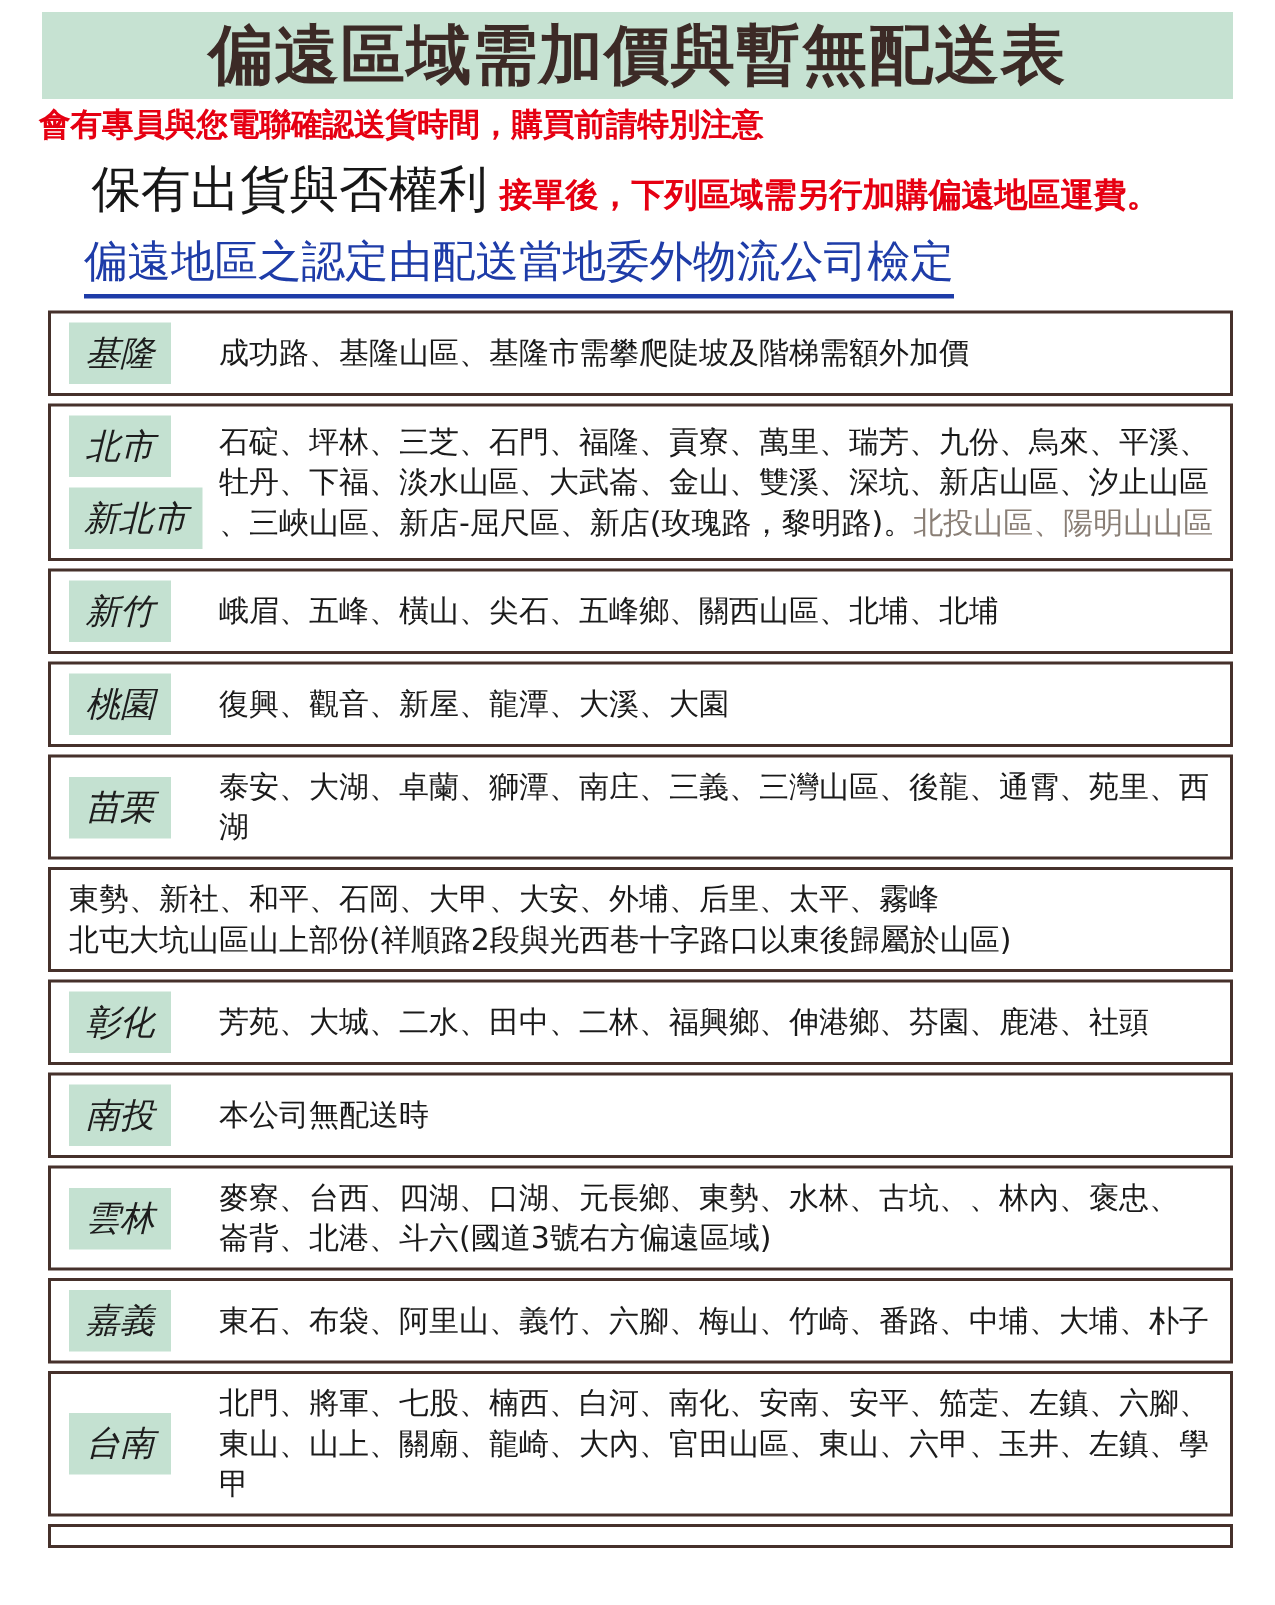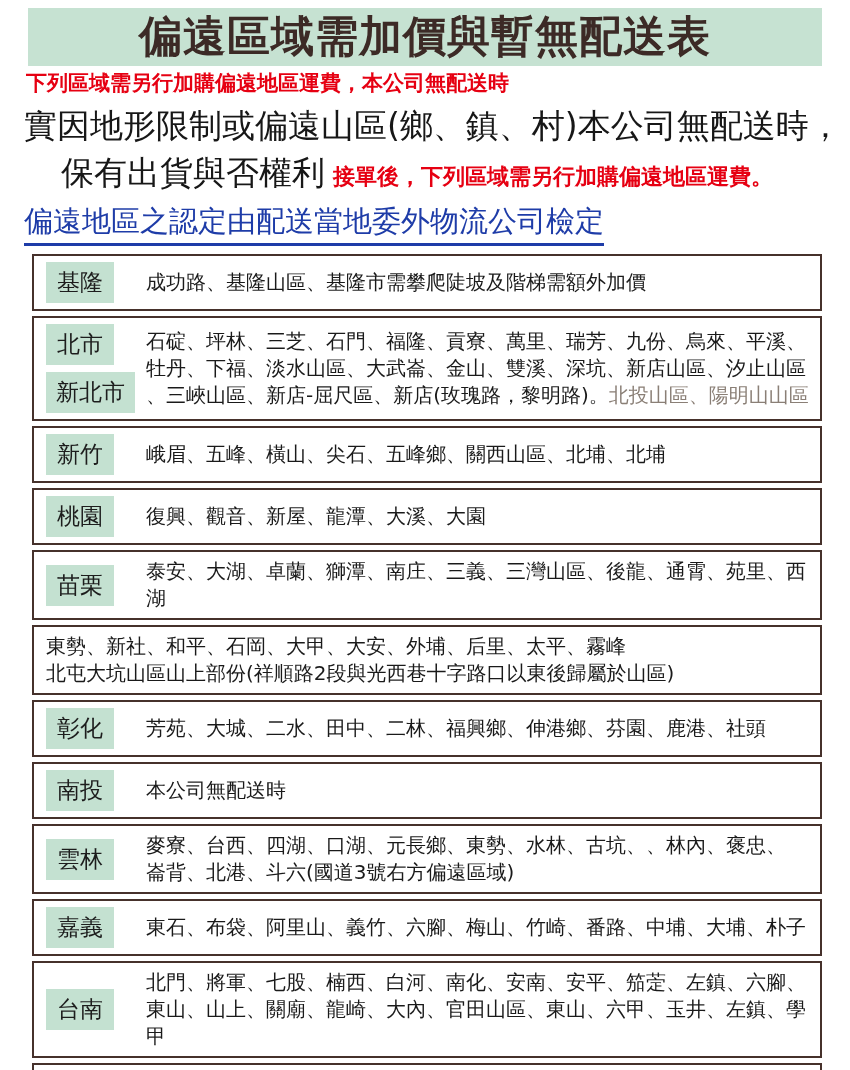--- a/index.html
+++ b/index.html
@@ -36,33 +36,34 @@
     font-family:"Liberation Serif","DejaVu Serif",serif;
     font-weight:bold; font-size:22px; color:#e60012; margin-left:8px;
   }
 
   .blue-wrap { margin:2px 0 8px 24px; }
   .blue-note {
     display:inline-block;
     font-size:29px; color:#1e3ca8;
     border-bottom:3px solid #1e3ca8;
     padding-bottom:1px;
+    margin-left:32px;
   }
 
   .region-table { margin:0 28px 0 32px; }
   .row {
     border:2px solid #46312b;
     background:#ffffff;
     display:flex; align-items:center;
     padding:6px 10px 6px 12px;
     margin-bottom:5px;
   }
   .labels {
     flex:0 0 100px; width:100px;
-    display:flex; flex-direction:column; gap:7px; align-items:flex-start;
+    display:flex; flex-direction:column; gap:7px; align-items:flex-start;font-style:italic;
   }
   .label {
     background:#c4e1d1;
     font-size:23px; color:#1d1d1d;
     padding:5px 10px; min-width:48px; text-align:center;
   }
   .areas {
     flex:1;
     font-size:20px; line-height:27px; color:#1a1a1a;
     white-space:pre-line;
@@ -71,24 +72,23 @@
 </style>
 </head>
 <body>
 
 <div class="page">
 
   <div class="title-bar">
     <span>偏遠區域需加價與暫無配送表</span>
   </div>
 
-  <div class="red-note">下列區域需另行加購偏遠地區運費，本公司無配送時</div>
+  <div class="red-note">會有專員與您電聯確認送貨時間，購買前請特別注意</div>
 
   <div class="policy">
-    <div class="policy-line1">實因地形限制或偏遠山區(鄉、鎮、村)本公司無配送時，</div>
     <div class="policy-line2">
       <span>保有出貨與否權利</span>
       <span class="red-inline">接單後，下列區域需另行加購偏遠地區運費。</span>
     </div>
   </div>
 
   <div class="blue-wrap">
     <span class="blue-note">偏遠地區之認定由配送當地委外物流公司檢定</span>
   </div>
 

